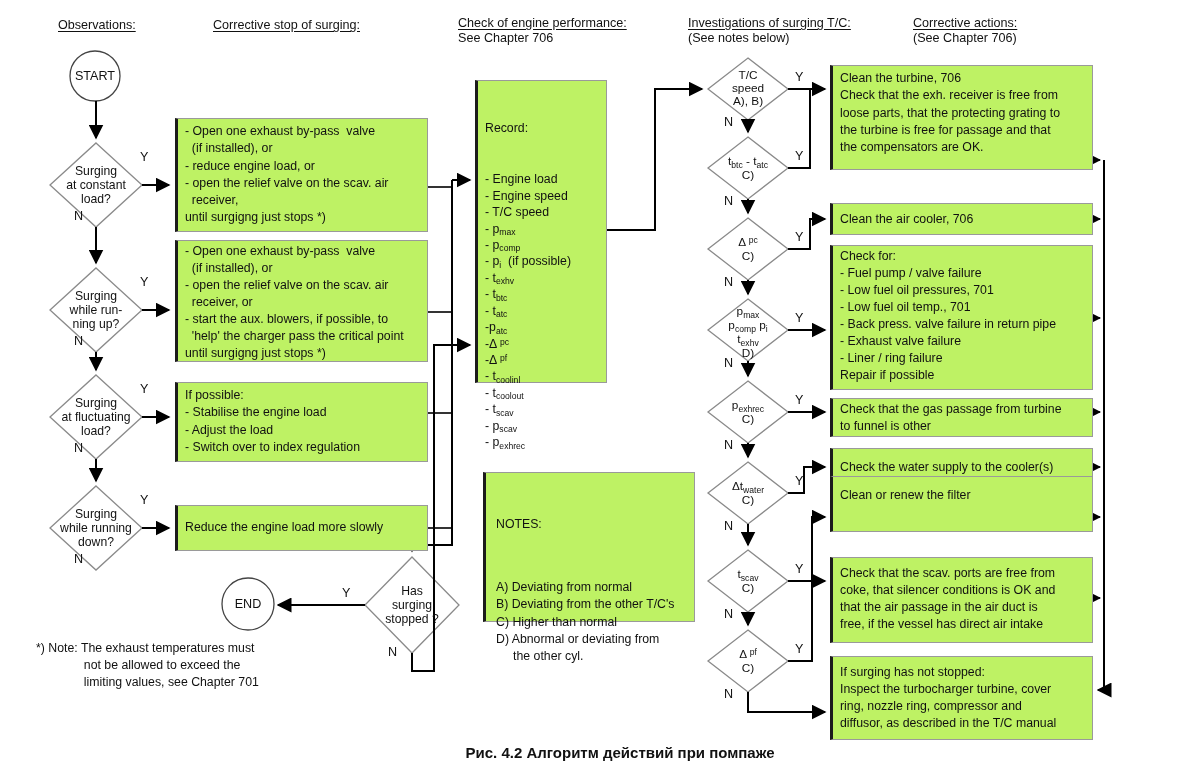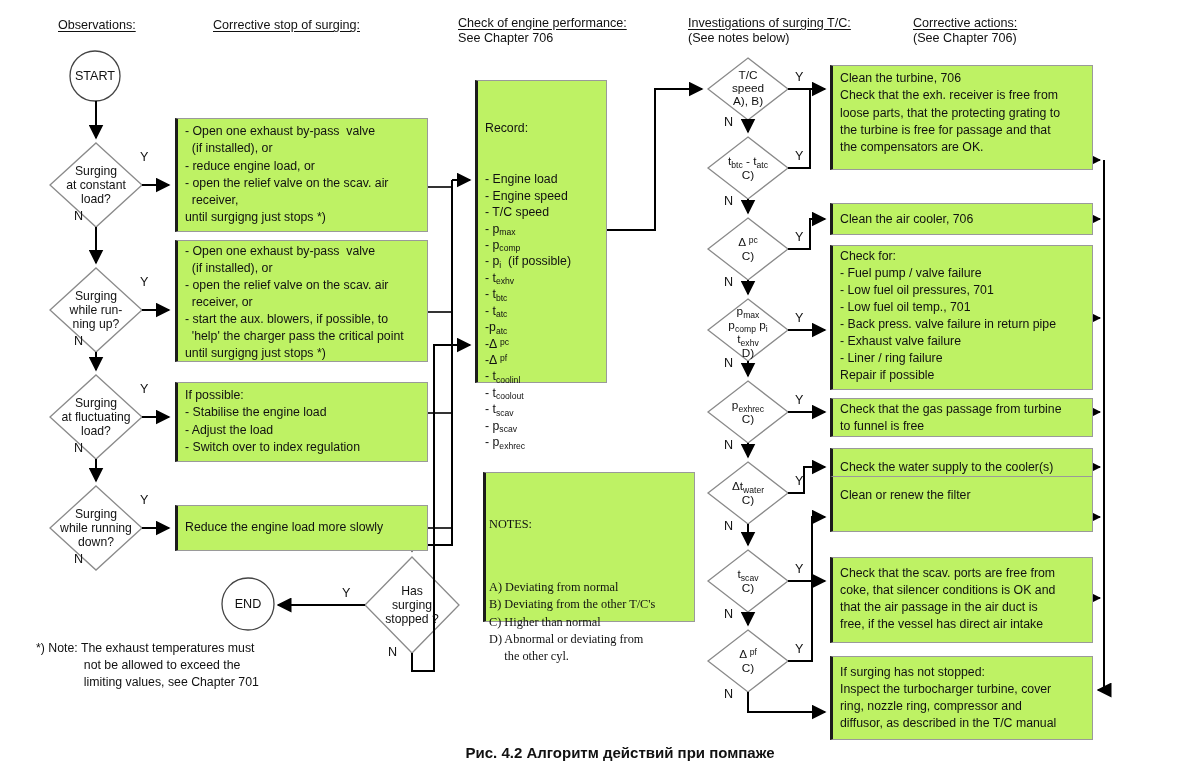--- a/index.html
+++ b/index.html
@@ -162,21 +162,21 @@
 - Stabilise the engine load
 - Adjust the load
 - Switch over to index regulation</div>
   <div class="fbox" style="left:175px;top:505px;width:253px;height:46px;padding-top:13px;">Reduce the engine load more slowly</div>
 
   <div class="fbox" style="left:475px;top:80px;width:132px;height:303px;">
     <div class="rtitle">Record:</div>
     <div><div class="rrow"><span>- Engine load</span></div><div class="rrow"><span>- Engine speed</span></div><div class="rrow"><span>- T/C speed</span></div><div class="rrow"><span>- p</span><span class="sb">max</span></div><div class="rrow"><span>- p</span><span class="sb">comp</span></div><div class="rrow"><span>- p</span><span class="sb">i</span><span>  (if possible)</span></div><div class="rrow"><span>- t</span><span class="sb">exhv</span></div><div class="rrow"><span>- t</span><span class="sb">btc</span></div><div class="rrow"><span>- t</span><span class="sb">atc</span></div><div class="rrow"><span>-p</span><span class="sb">atc</span></div><div class="rrow"><span>-Δ </span><span class="sp">pc</span></div><div class="rrow"><span>-Δ </span><span class="sp">pf</span></div><div class="rrow"><span>- t</span><span class="sb">coolinl</span></div><div class="rrow"><span>- t</span><span class="sb">coolout</span></div><div class="rrow"><span>- t</span><span class="sb">scav</span></div><div class="rrow"><span>- p</span><span class="sb">scav</span></div><div class="rrow"><span>- p</span><span class="sb">exhrec</span></div></div>
   </div>
 
-  <div class="fbox" style="left:483px;top:472px;width:212px;height:150px;padding:8px 2px 0 3px;font-family:Liberation Serif, serif;">
+  <div class="fbox" style="left:483px;top:472px;width:212px;height:150px;padding:8px 2px 0 10px;">
     <div class="ntitle">NOTES:</div>
     <div><div class="nrow">A) Deviating from normal</div><div class="nrow">B) Deviating from the other T/C's</div><div class="nrow">C) Higher than normal</div><div class="nrow">D) Abnormal or deviating from
      the other cyl.</div></div>
   </div>
 
   <div class="rdlbl" style="left:693px;top:69px;width:110px;">
       <div class="rdline"><span>T/C</span></div>
       <div class="rdline"><span>speed</span></div>
       <div class="rdline"><span>A), B)</span></div>
     </div>
@@ -236,21 +236,21 @@
   <div class="fbox" style="left:830px;top:203px;width:263px;height:32px;padding-top:7px;">Clean the air cooler, 706</div>
   <div class="fbox" style="left:830px;top:245px;width:263px;height:145px;padding-top:2px;line-height:17px;">Check for:
 - Fuel pump / valve failure
 - Low fuel oil pressures, 701
 - Low fuel oil temp., 701
 - Back press. valve failure in return pipe
 - Exhaust valve failure
 - Liner / ring failure
 Repair if possible</div>
   <div class="fbox" style="left:830px;top:398px;width:263px;height:39px;padding-top:2px;">Check that the gas passage from turbine
-to funnel is free</div>
+to funnel is other</div>
   <div class="fbox" style="left:830px;top:448px;width:263px;height:39px;padding-top:10px;">Check the water supply to the cooler(s)</div>
   <div class="fbox" style="left:830px;top:476px;width:263px;height:56px;padding-top:10px;">Clean or renew the filter</div>
   <div class="fbox" style="left:830px;top:557px;width:263px;height:86px;padding-top:7px;line-height:17px;">Check that the scav. ports are free from
 coke, that silencer conditions is OK and
 that the air passage in the air duct is
 free, if the vessel has direct air intake</div>
   <div class="fbox" style="left:830px;top:656px;width:263px;height:84px;padding-top:7px;line-height:17px;">If surging has not stopped:
 Inspect the turbocharger turbine, cover
 ring, nozzle ring, compressor and
 diffusor, as described in the T/C manual</div>

